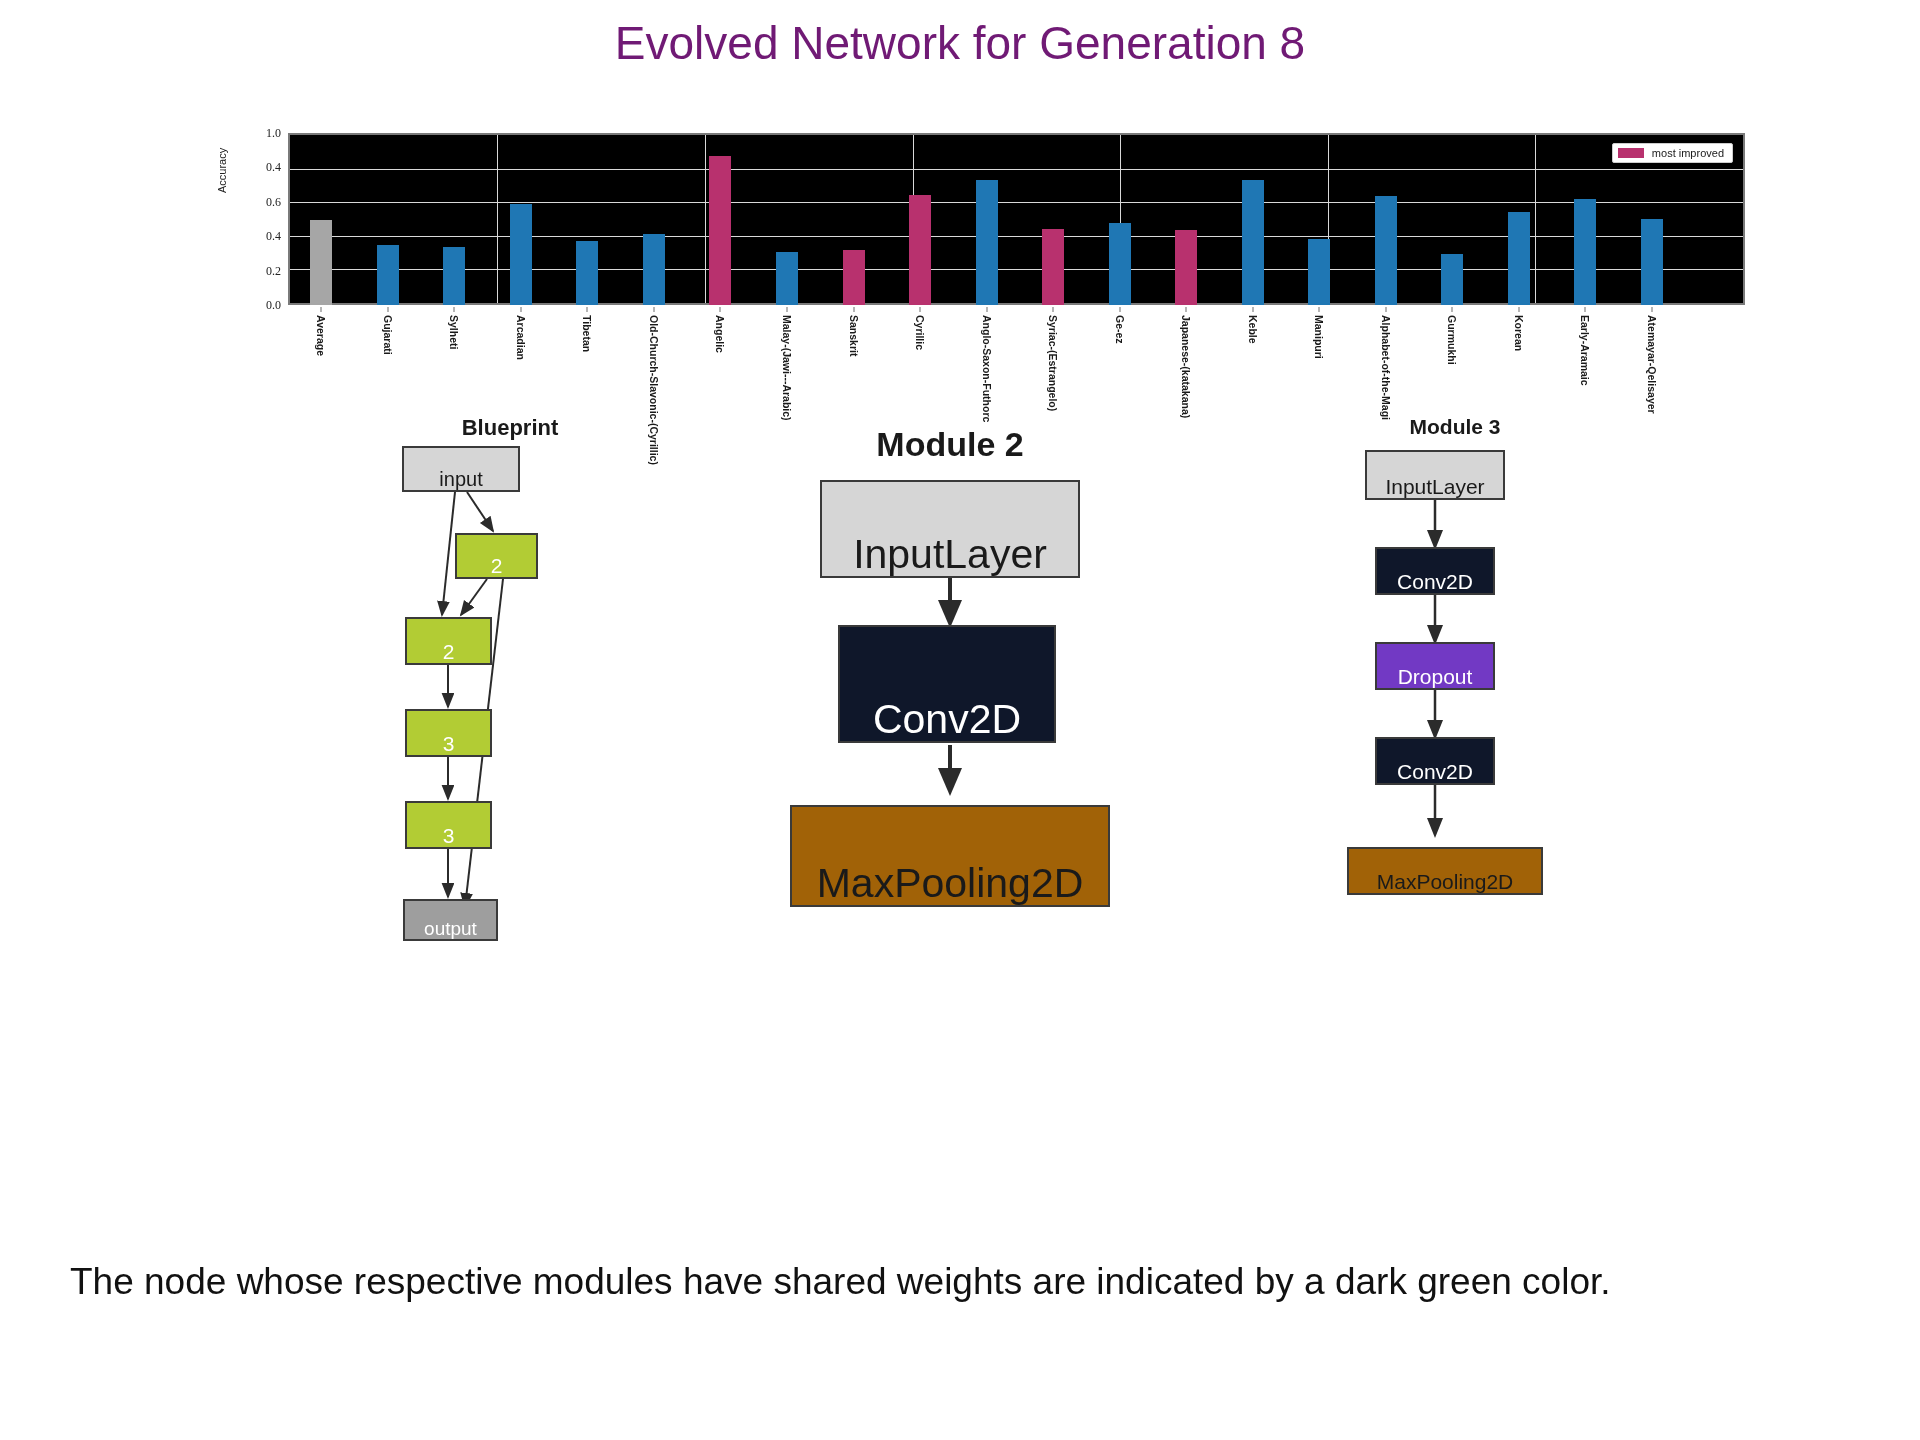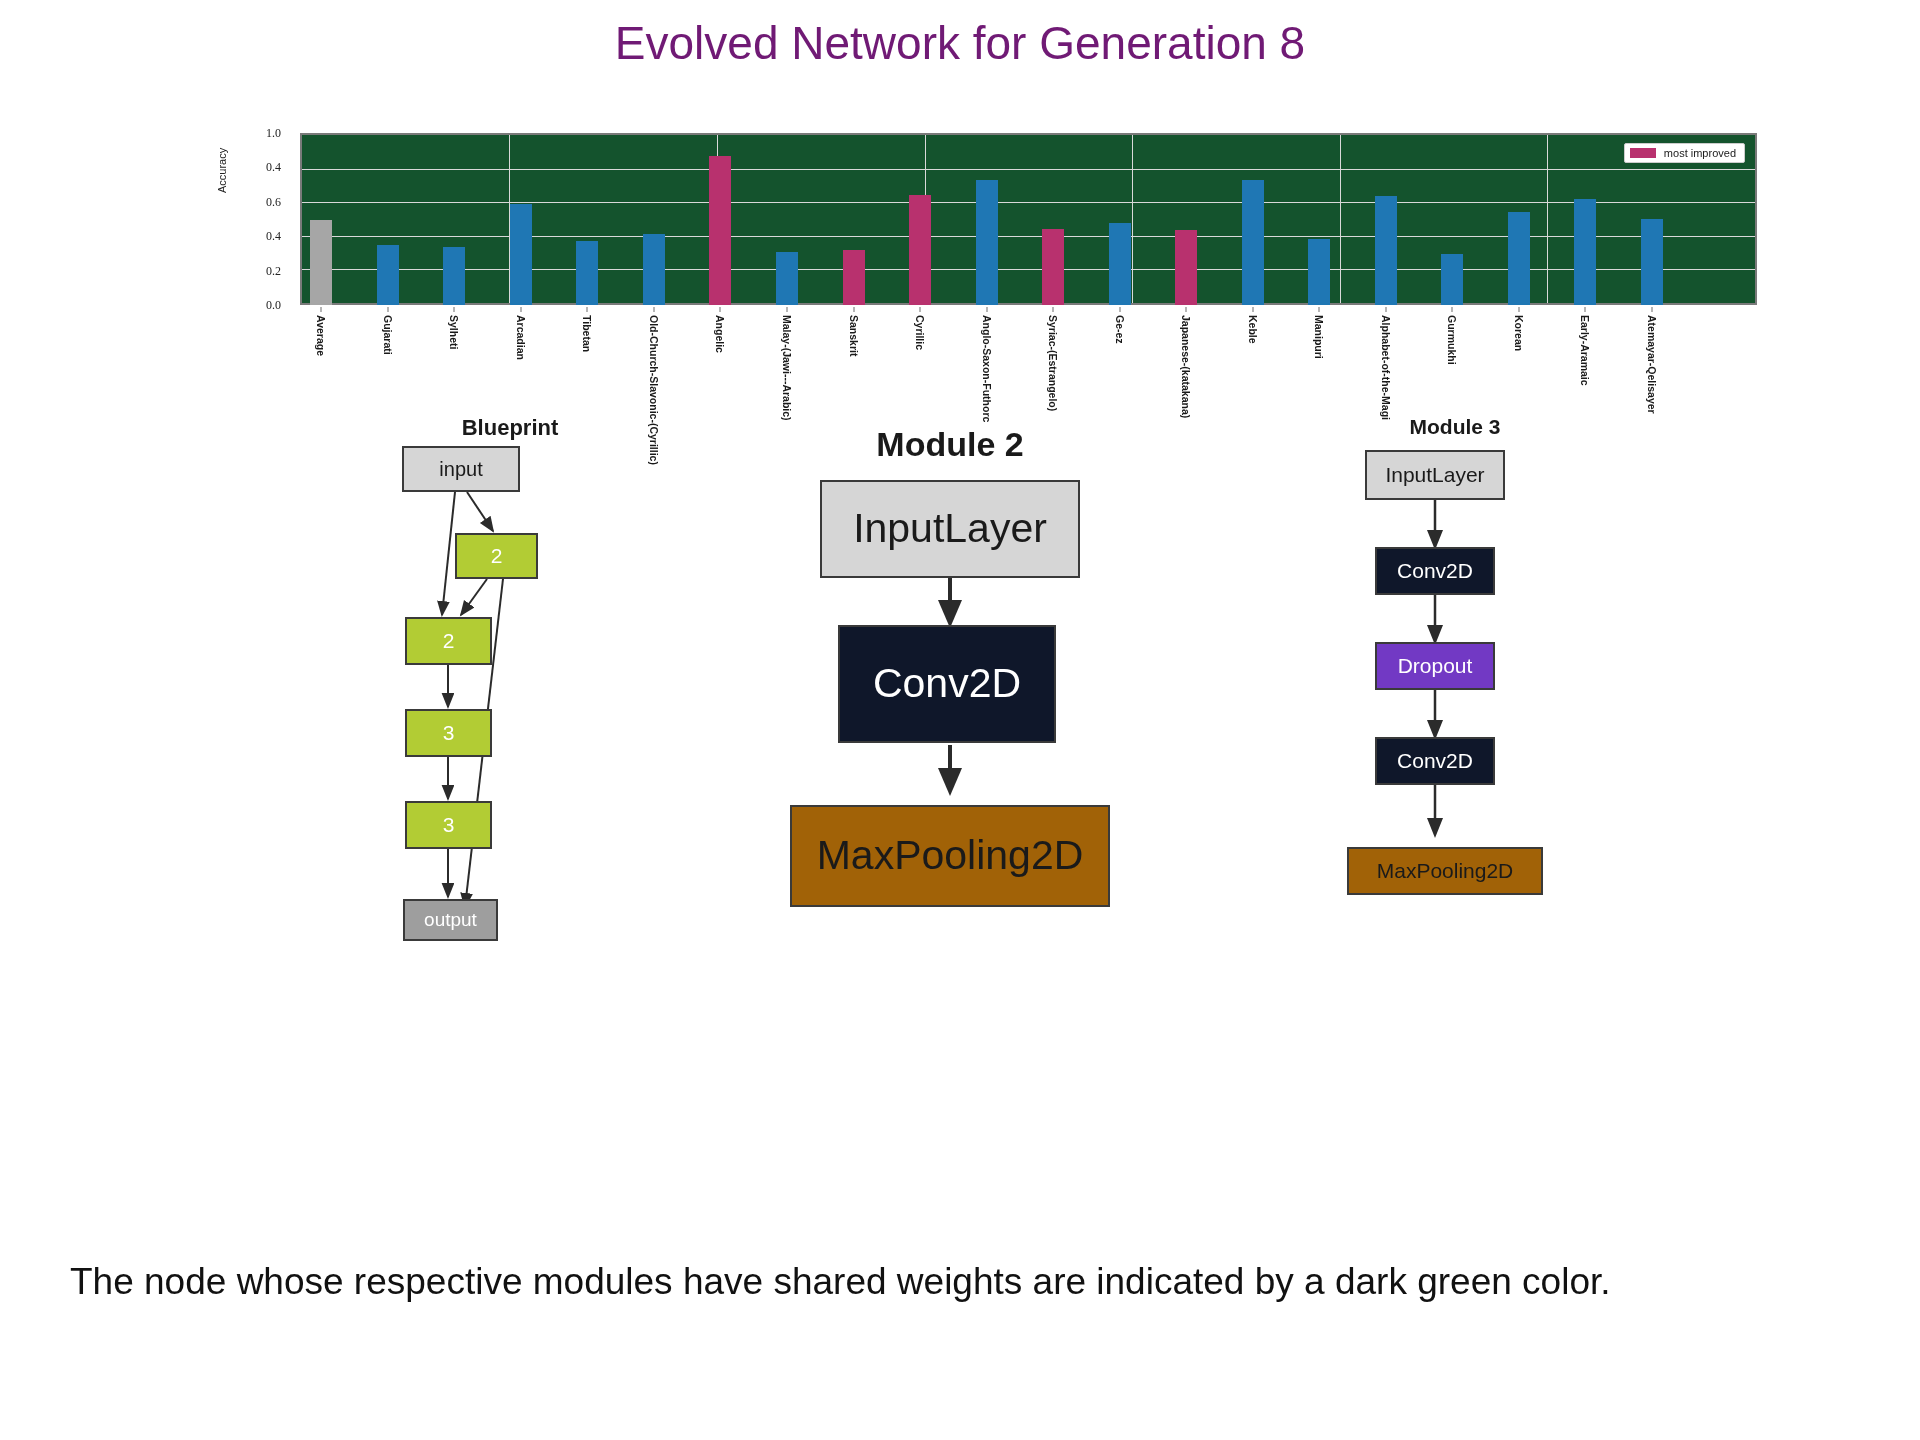--- a/index.html
+++ b/index.html
@@ -23,22 +23,21 @@
   
   #chart-figure {
     position:absolute;
     left:232px; top:133px;
     width:1453px; height:290px;
   }
   #plot-frame {
     position:absolute; left:56px; top:0;
     width:1457px; height:172px;
     border:2px solid #7a7a7a;
-    background:#14532d;
-    margin-left:12px;
+    background:#000000;
   }
   .gridline-h {
     position:absolute; left:0; right:0; height:1px;
     background:#d9d9d9;
   }
   .gridline-v {
     position:absolute; top:0; bottom:0; width:1px;
     background:#d9d9d9;
   }
   #y-axis-label {
@@ -97,21 +96,21 @@
   
   .graph-title {
     position:absolute;
     text-align:center;
     font-weight:700; color:#1a1a1a;
     white-space:nowrap;
   }
   .node {
     position:absolute;
     border:2.5px solid #3a3a3a;
-    display:flex; align-items:center; justify-content:center;
+    display:flex; align-items:flex-end; justify-content:center;
     text-align:center;
     line-height:1.05;
     white-space:nowrap;
   }
   .n-input  { background:#d6d6d6; color:#1a1a1a; }
   .n-green  { background:#b2cc34; color:#ffffff; }
   .n-conv   { background:#0f172a; color:#ffffff; }
   .n-drop   { background:#7239c4; color:#ffffff; }
   .n-pool   { background:#a16207; color:#1a1a1a;margin-top:12px; }
   .n-output { background:#9e9e9e; color:#ffffff; }

